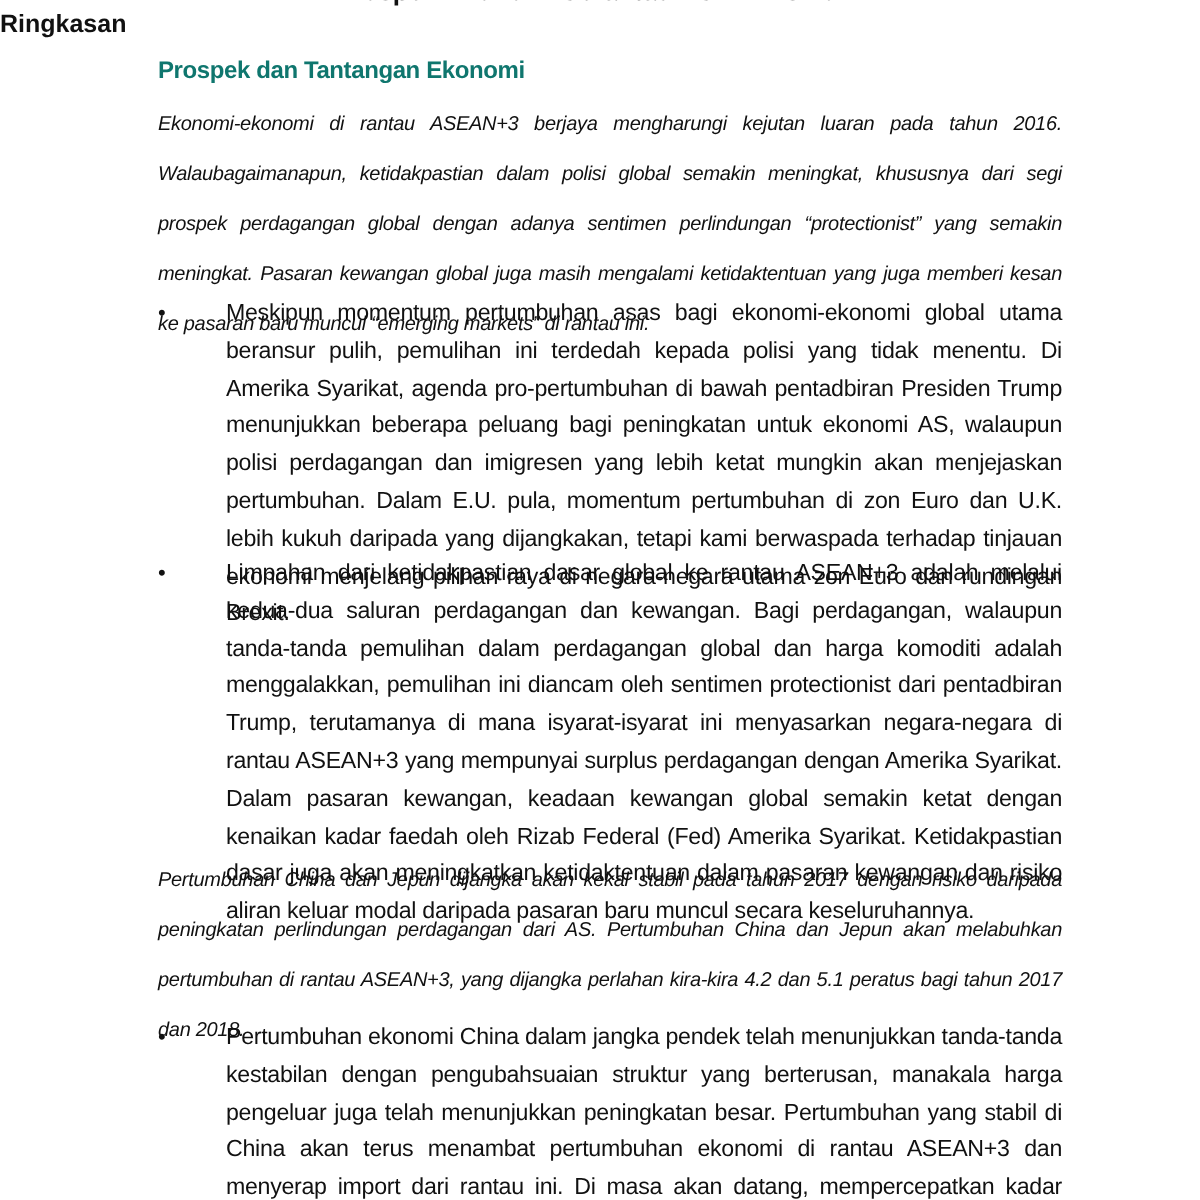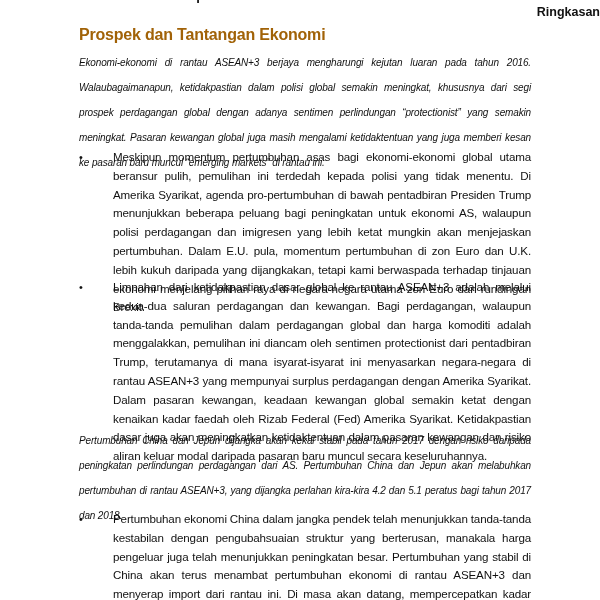--- a/index.html
+++ b/index.html
@@ -32,34 +32,34 @@
       font-size: 13px;
       line-height: 16px;
       white-space: nowrap;
       color: #111;
     }
     .doc-title {
       position: absolute;
       top: 4px;
       left: 0;
       width: 600px;
-      text-align: right;
+      text-align: left;
       font-weight: bold;
       font-size: 12.5px;
       line-height: 16px;
       color: #111;
     }
     .section-heading {
       position: absolute;
       top: 27px;
       left: 79px;
       font-weight: bold;
-      font-size: 16px;
+      font-size: 12px;
       line-height: 16px;
-      color: #a16207;
+      color: #0f766e;
       letter-spacing: -0.2px;
     }
     .para {
       position: absolute;
       left: 79px;
       width: 452px;
       font-size: 10px;
       line-height: 25px;
       text-align: justify;
       letter-spacing: -0.15px;

